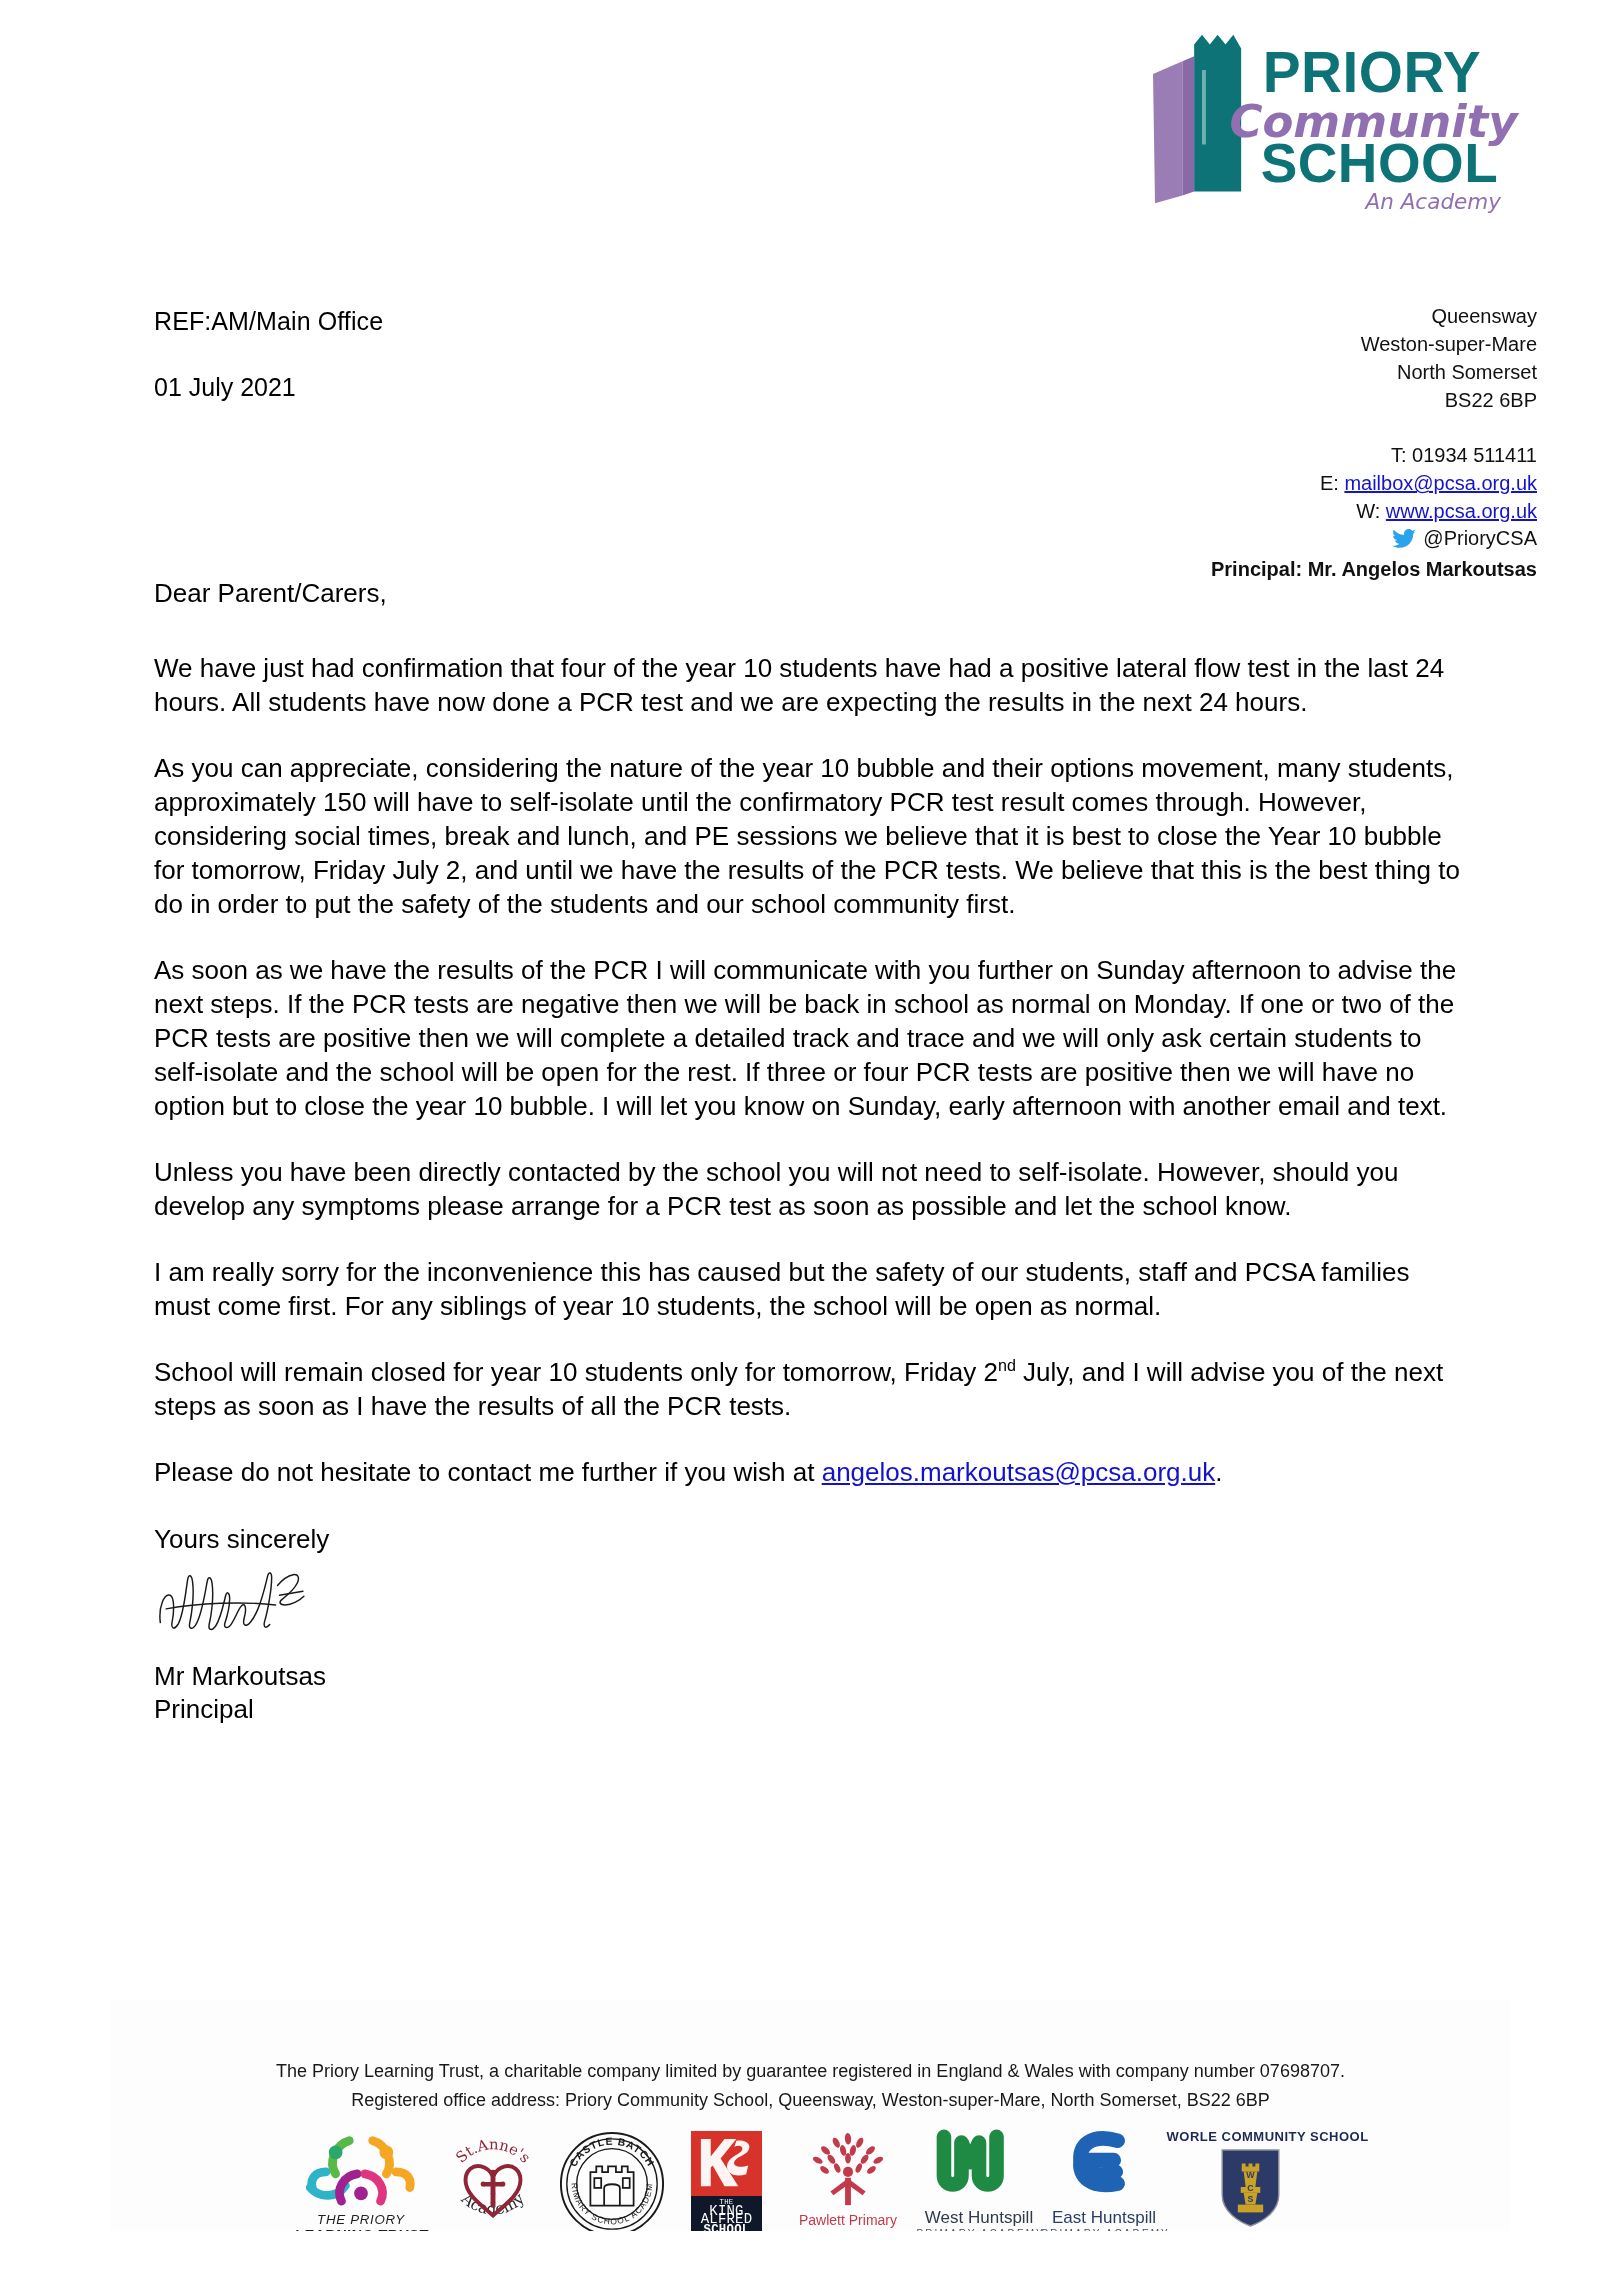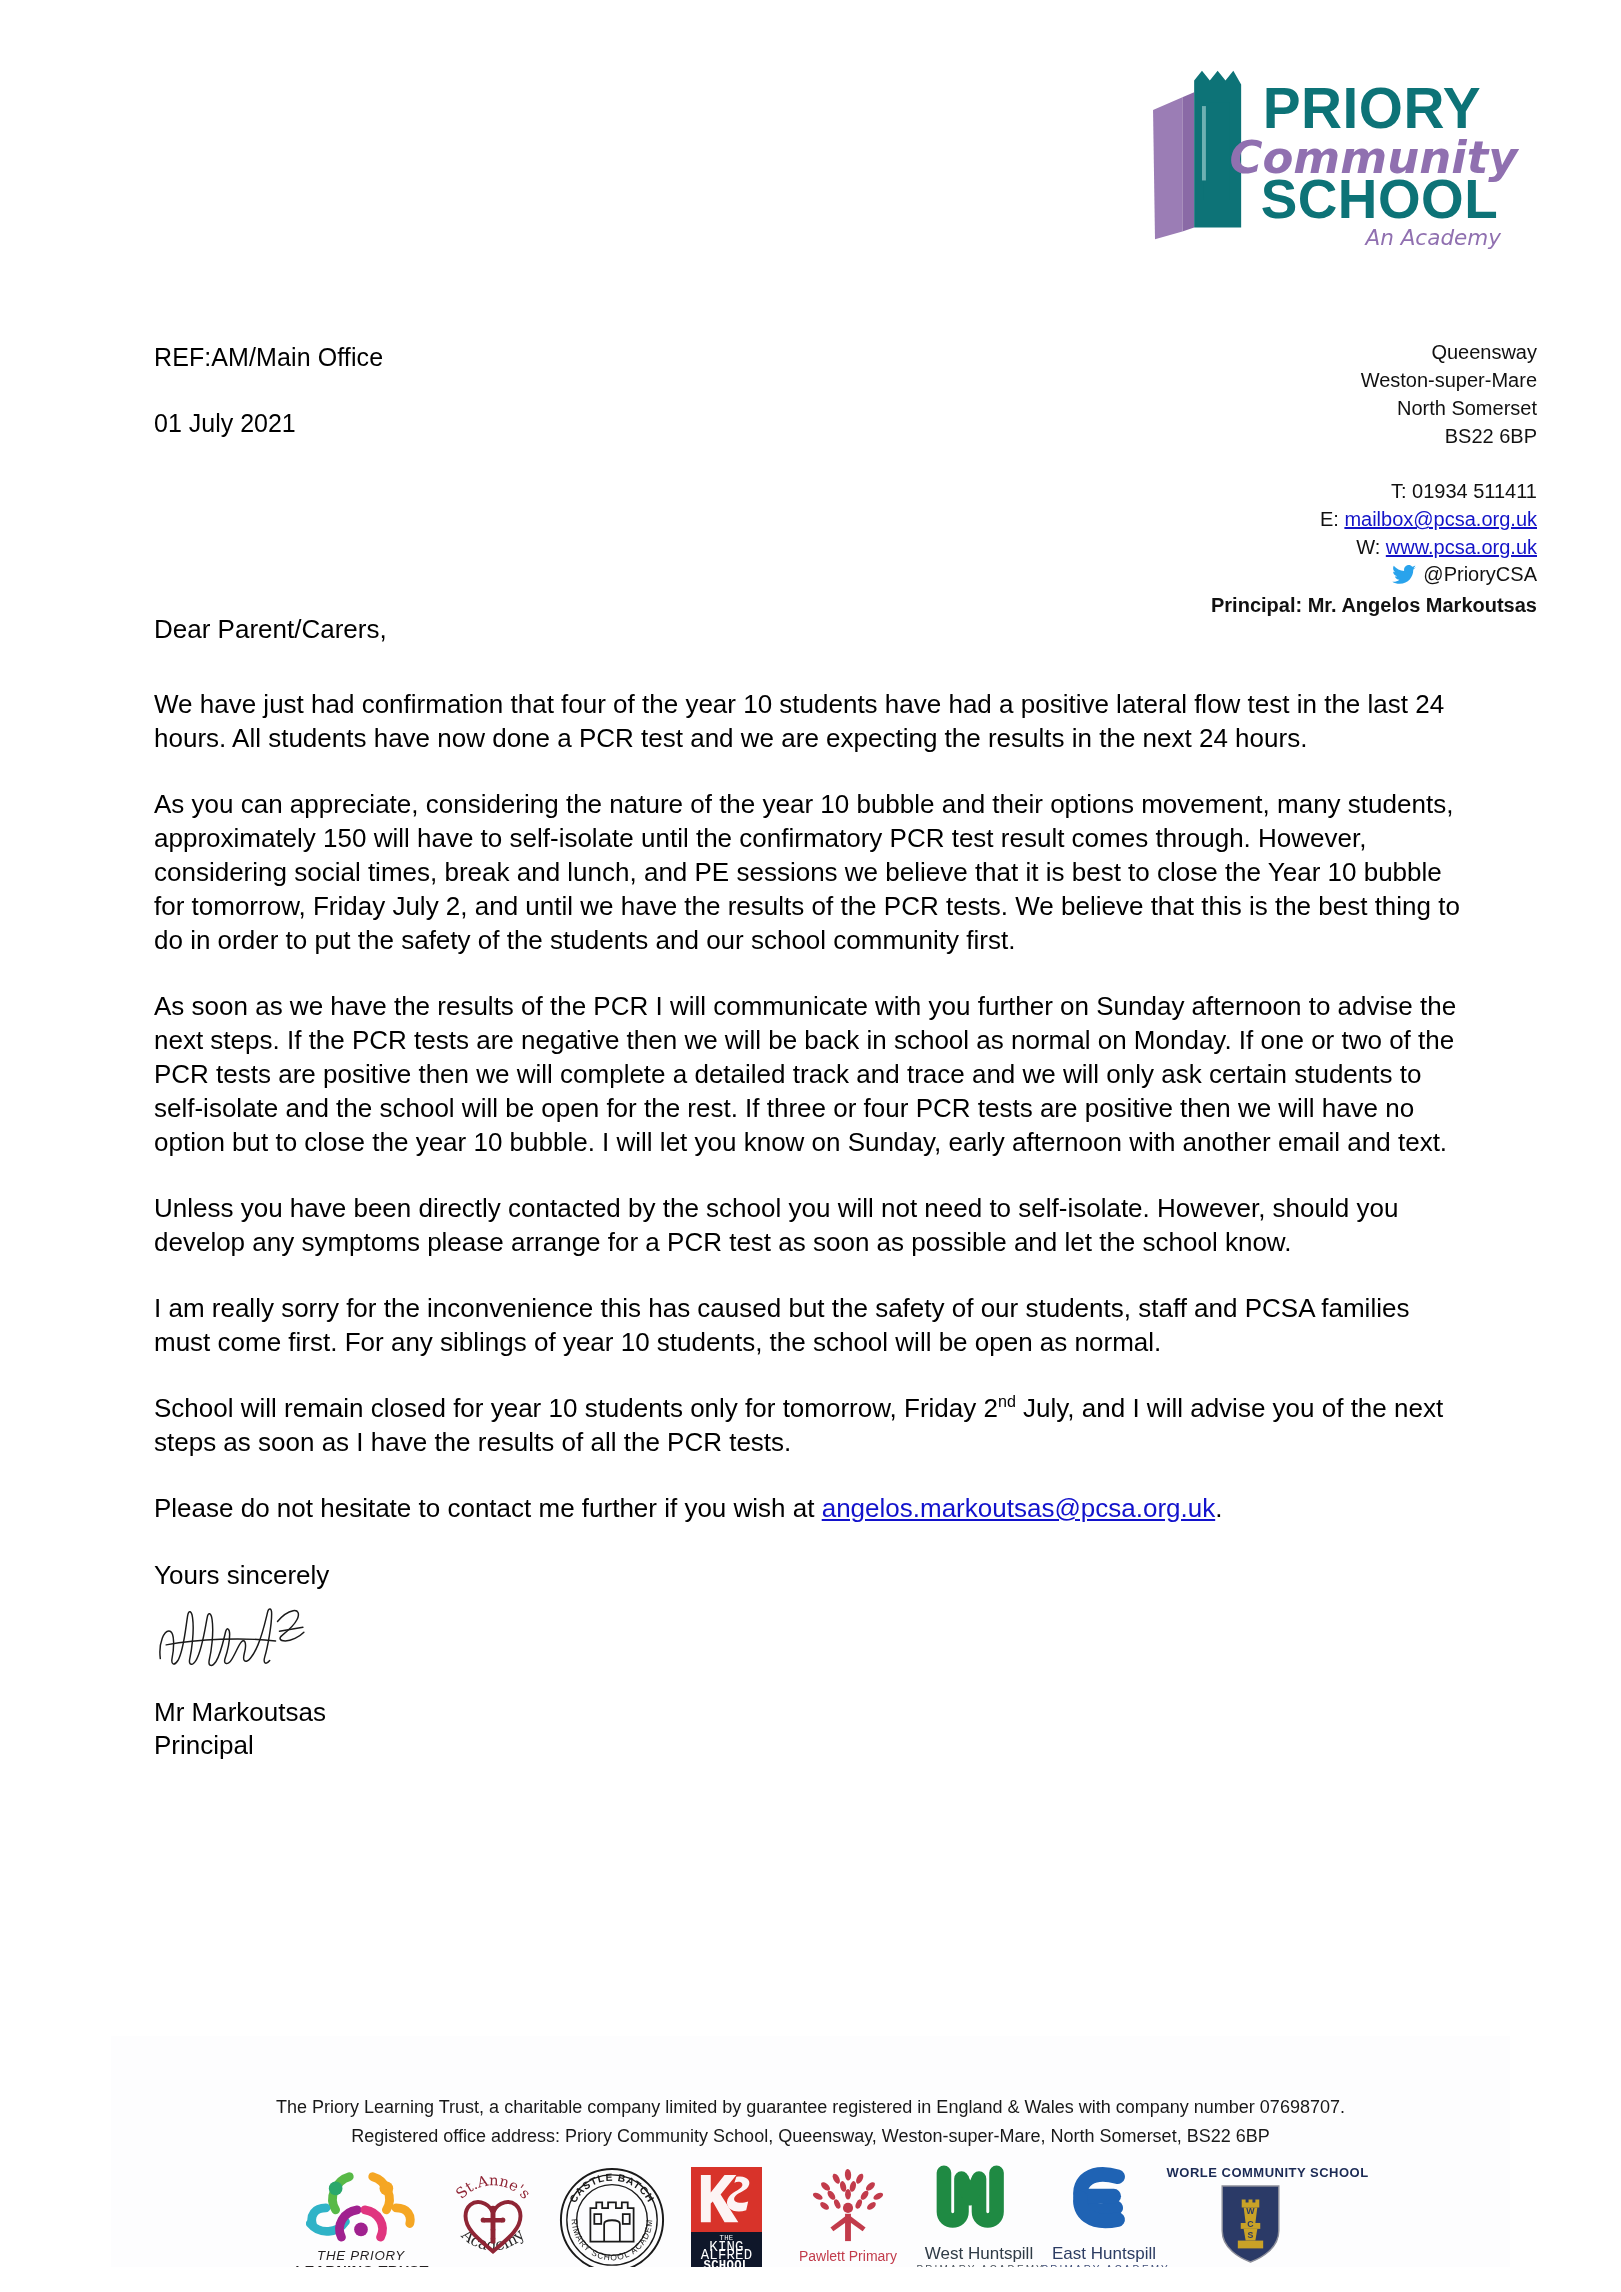--- a/index.html
+++ b/index.html
@@ -11,21 +11,20 @@
     font-family: "Liberation Sans", sans-serif;
     color: #000000;
   }
   .page {
     position: relative;
     width: 1621px;
     height: 2231px;
     background: #ffffff;
     overflow: hidden;
     box-sizing: border-box;
-    margin-top: 36px;
   }
 
   
   .logo-block {
     position: absolute;
     top: 27.4px;
     right: 84px;
     width: 392px;
     height: 186px;
   }

